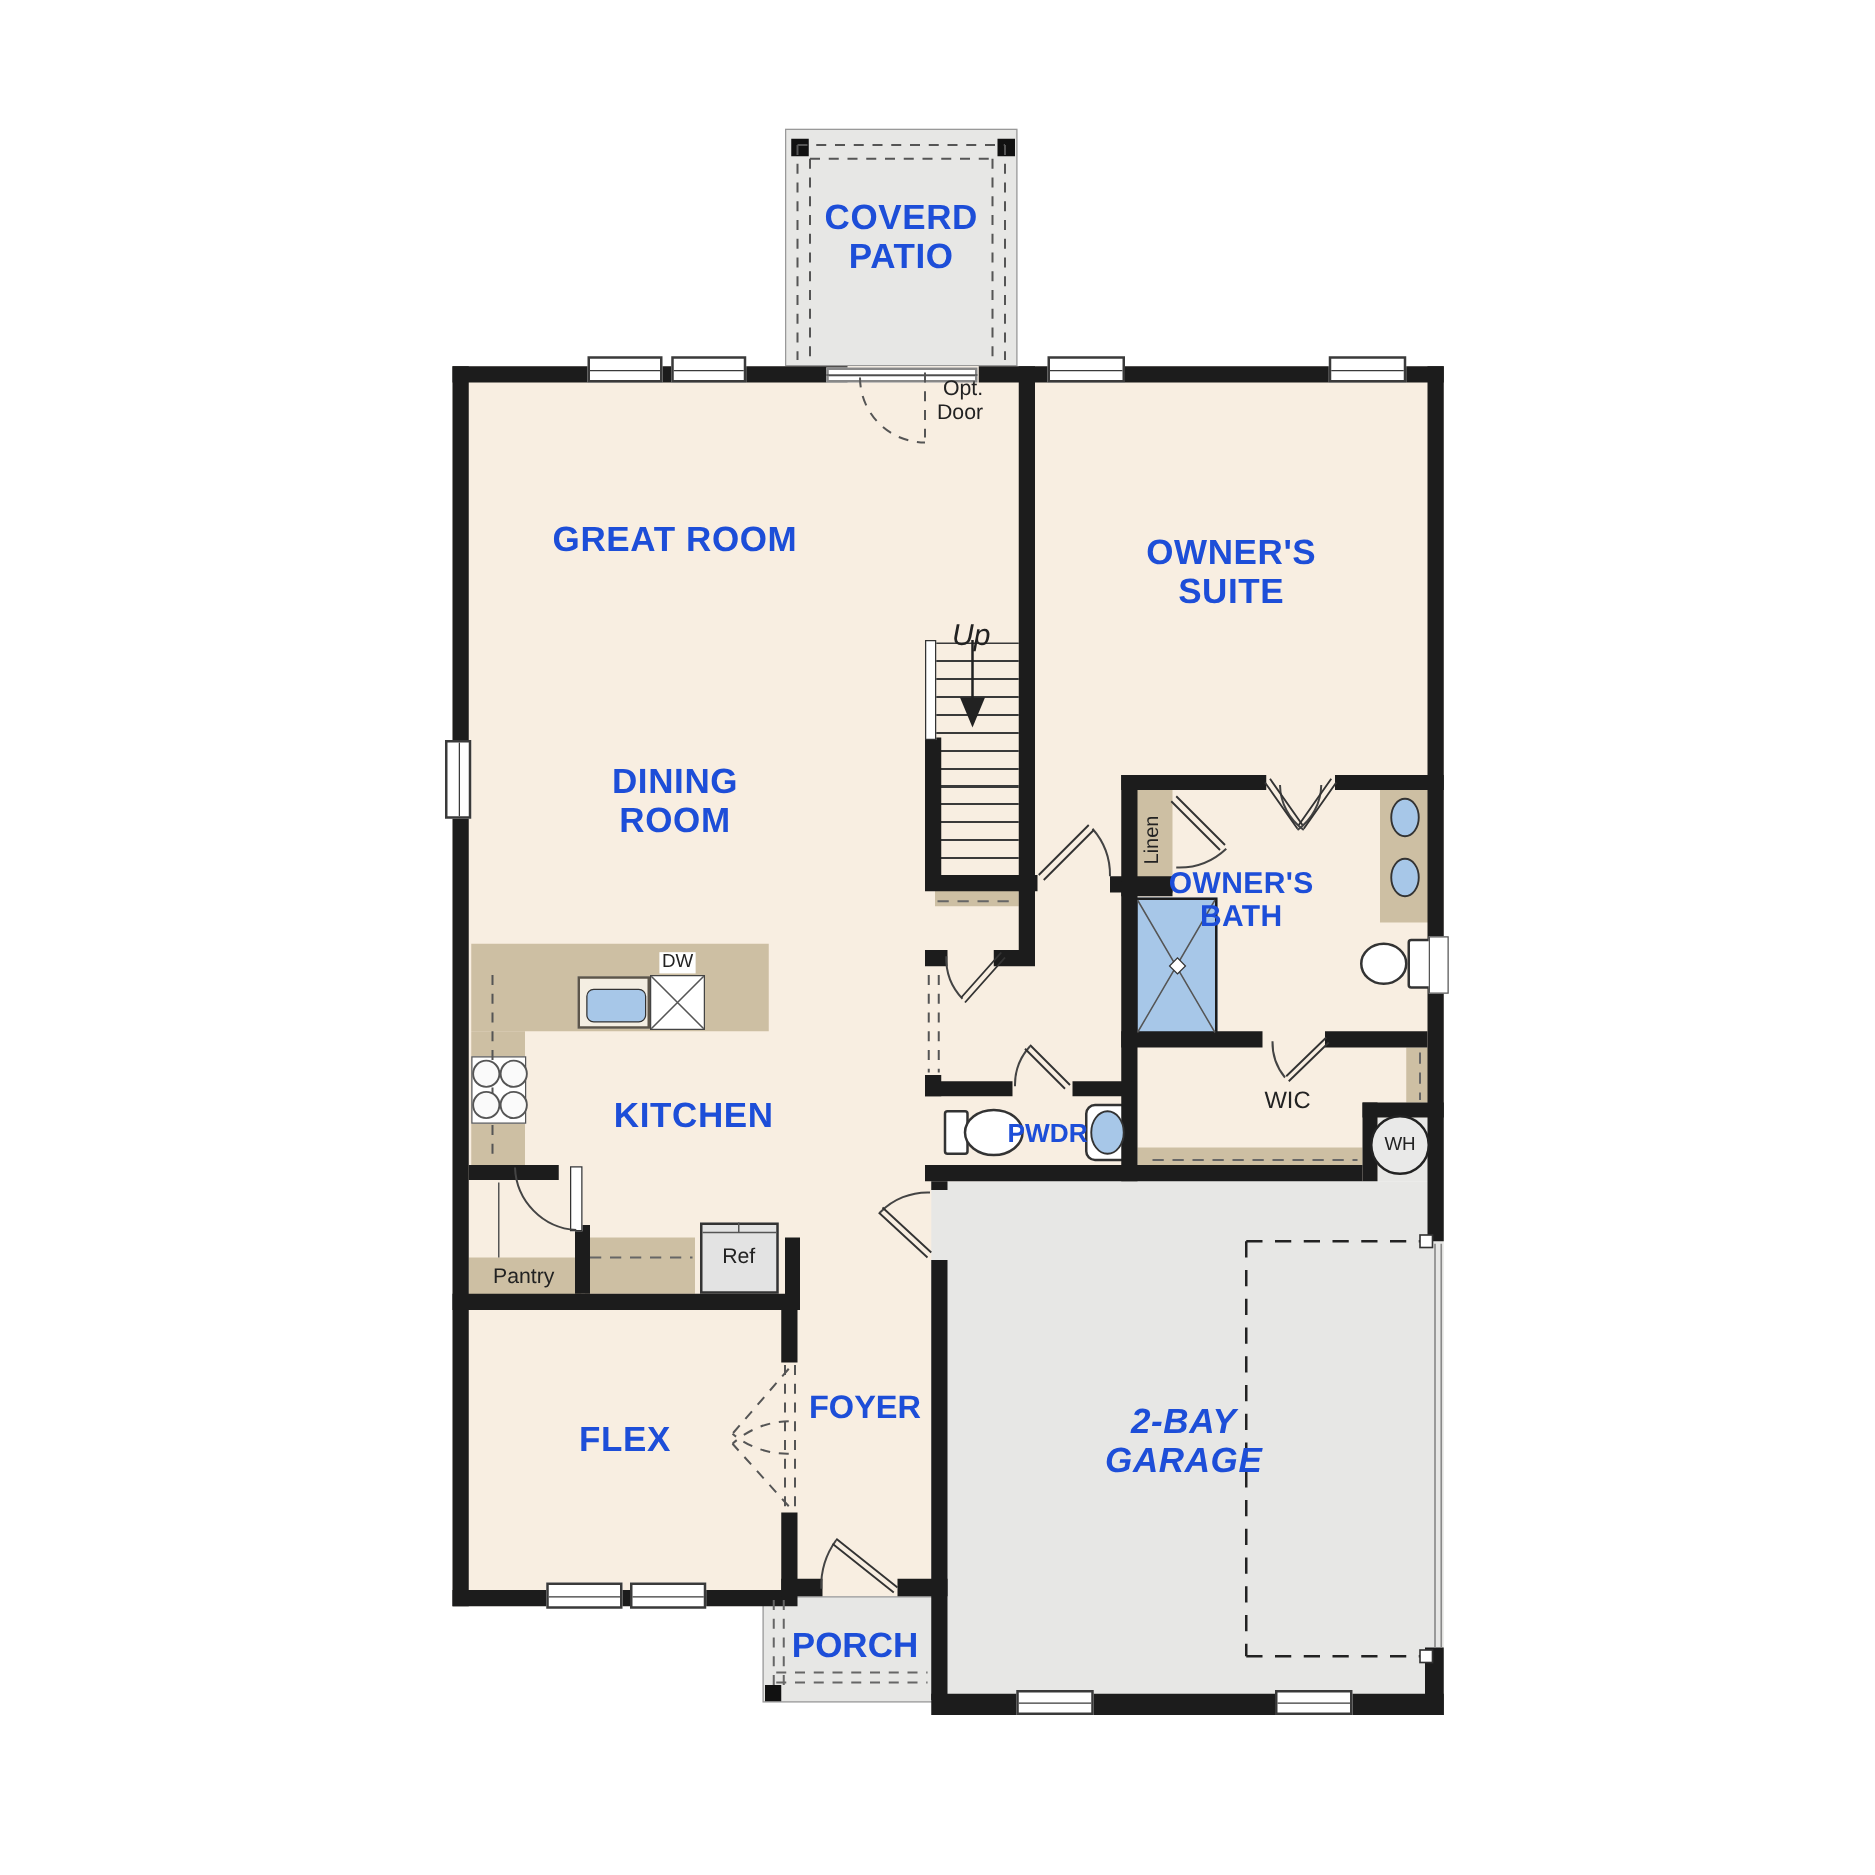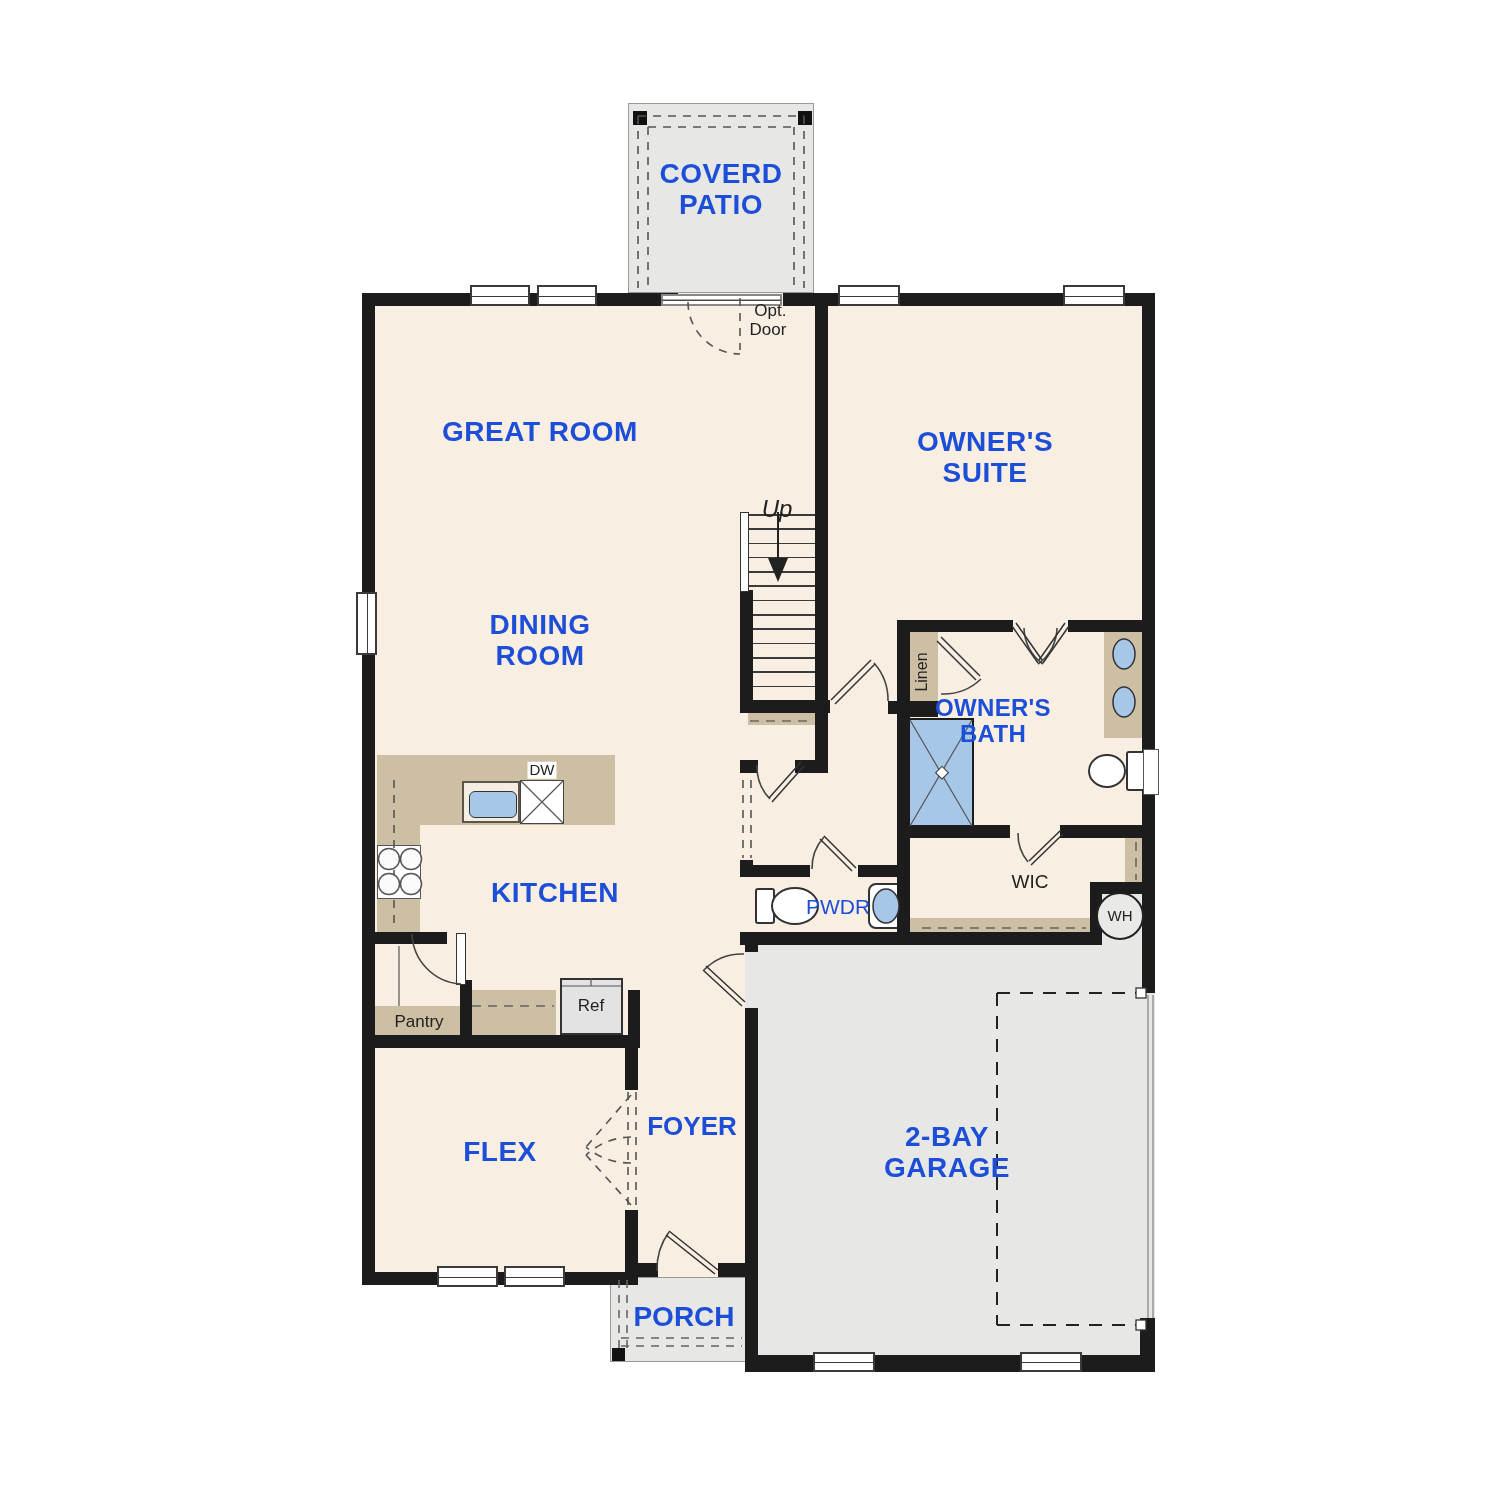--- a/index.html
+++ b/index.html
@@ -212,23 +212,23 @@
 SUITE</div>
   <div class="lbl sm" style="left:777px;top:509px;font-size:24px;font-style:italic;">Up</div>
   <div class="lbl big" style="left:540px;top:641px;">DINING
 ROOM</div>
   <div class="lbl sm" style="left:922px;top:672px;transform:translate(-50%,-50%) rotate(-90deg);font-size:16px;">Linen</div>
   <div class="lbl mid" style="left:993px;top:721px;">OWNER'S
 BATH</div>
   <div class="lbl big" style="left:522px;top:893px;margin-left:33px;">KITCHEN</div>
   <div class="lbl sm" style="left:542px;top:770px;font-size:15px;background:#fff;padding:0 2px;">DW</div>
   <div class="lbl sm" style="left:1030px;top:882px;font-size:19px;">WIC</div>
-  <div class="lbl" style="left:838px;top:907px;font-weight:normal;font-size:21px;">PWDR</div>
+  <div class="lbl" style="left:838px;top:907px;font-weight:bold;font-size:21px;">PWDR</div>
   <div class="lbl sm" style="left:1120px;top:916px;font-size:15px;z-index:75;">WH</div>
   <div class="lbl sm" style="left:419px;top:1022px;">Pantry</div>
   <div class="lbl sm" style="left:591px;top:1006px;">Ref</div>
   <div class="lbl big" style="left:500px;top:1152px;">FLEX</div>
   <div class="lbl" style="left:692px;top:1126px;font-weight:bold;font-size:26px;">FOYER</div>
-  <div class="lbl big" style="left:947px;top:1153px;">2-BAY
+  <div class="lbl big" style="left:947px;top:1153px;font-style:italic;">2-BAY
 GARAGE</div>
   <div class="lbl" style="left:684px;top:1317px;font-weight:bold;font-size:28px;">PORCH</div>
 
 </div>
 
 </body></html>

